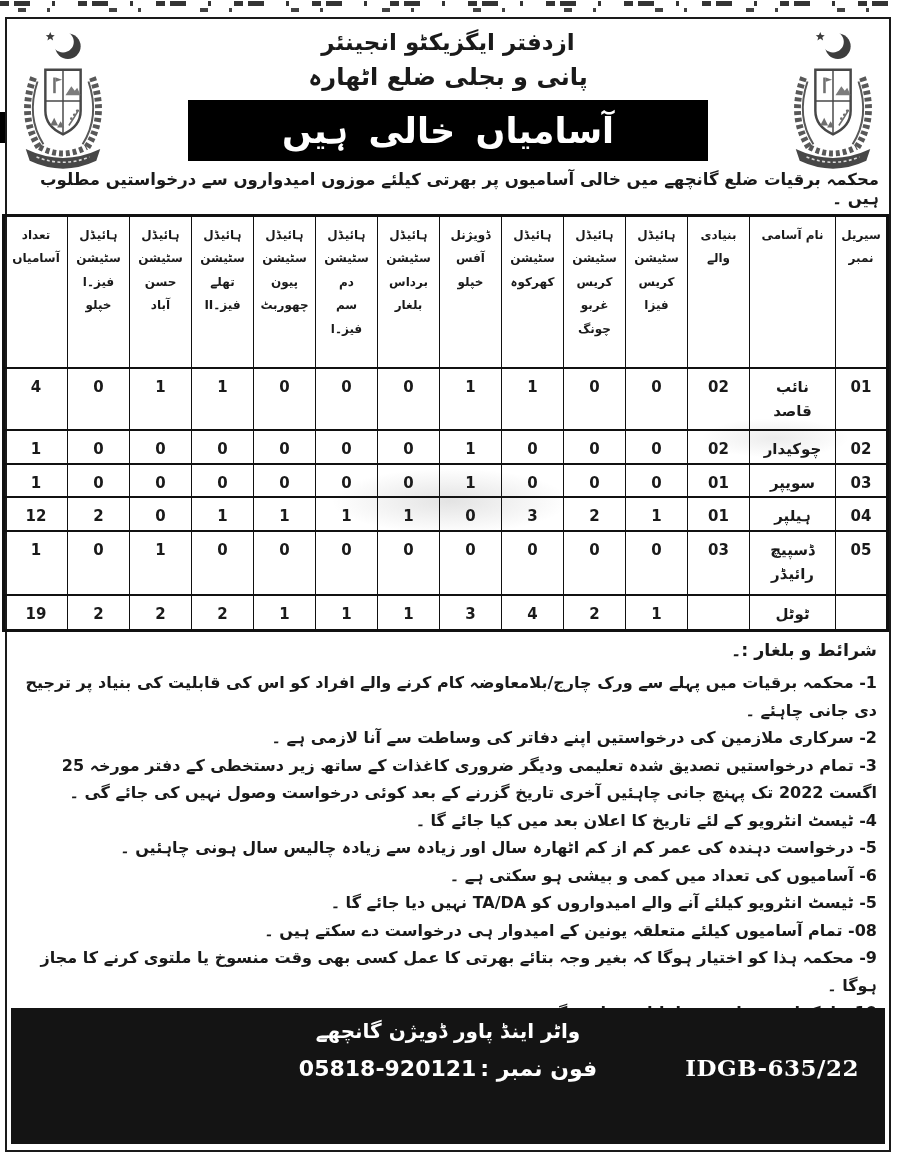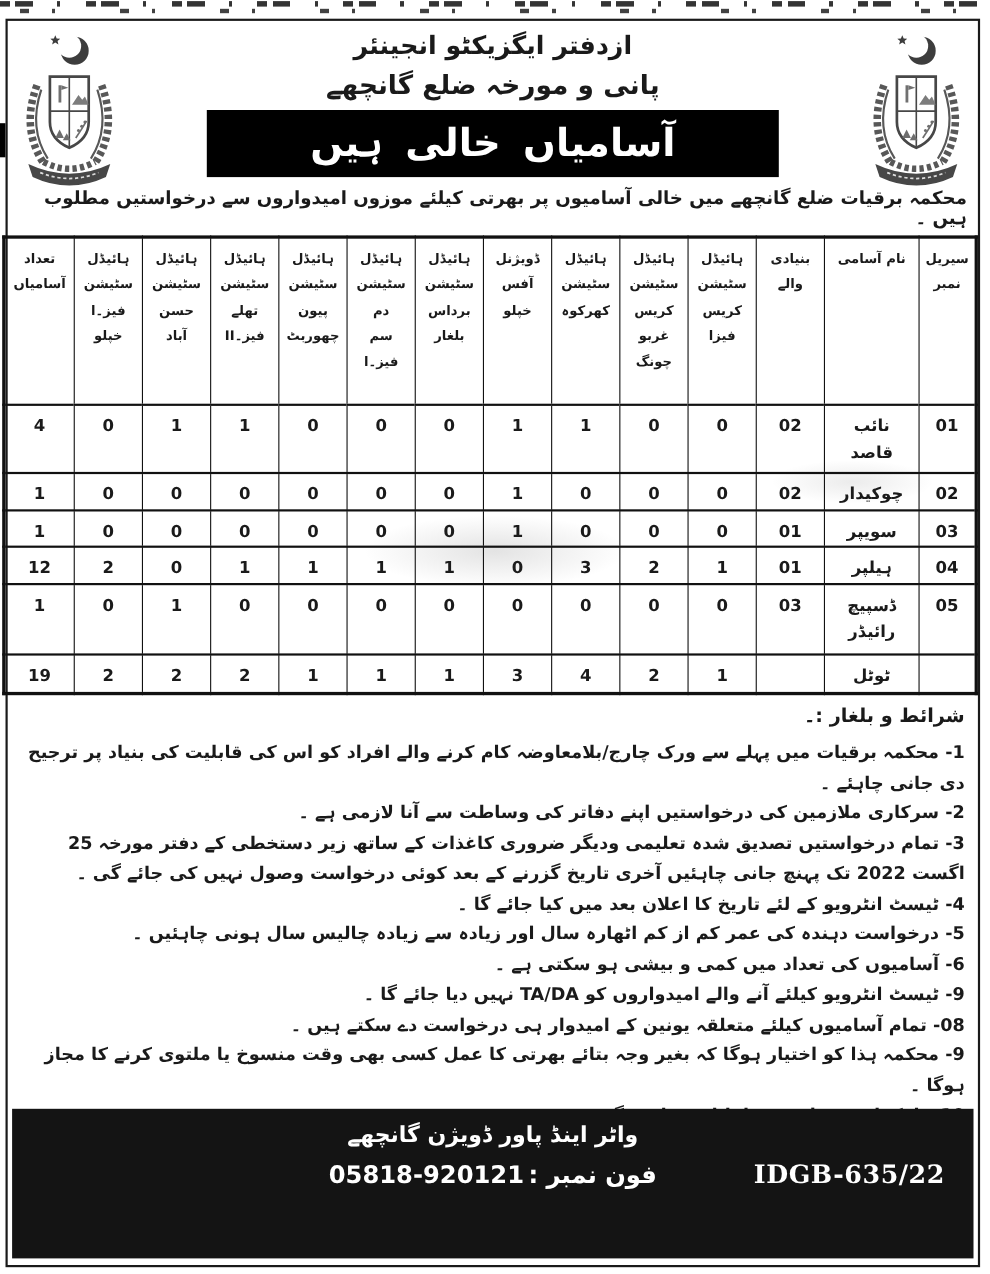--- a/index.html
+++ b/index.html
@@ -140,21 +140,21 @@
 
     <svg class="emblem emblem-left">
         <use href="#emblem"></use>
       </svg>
     <svg class="emblem emblem-right">
         <use href="#emblem"></use>
       </svg>
 
     <div class="hdr">
       <div class="hdr-line1">ازدفتر ایگزیکٹو انجینئر</div>
-      <div class="hdr-line2">پانی و مورخہ ضلع گانچھے</div>
+      <div class="hdr-line2">پانی و بجلی ضلع اٹھارہ</div>
       <div class="banner">آسامیاں خالی ہیں</div>
     </div>
 
     <div class="intro">محکمہ برقیات ضلع گانچھے میں خالی آسامیوں پر بھرتی کیلئے موزوں امیدواروں سے درخواستیں مطلوب ہیں ۔</div>
 
     <table class="vtable">
       <colgroup id="vt-cols">
           <col class="c-serial">
           <col class="c-post">
           <col class="c-scale">
@@ -290,21 +290,21 @@
 
     <div class="terms">
       <div class="terms-heading">شرائط و بلغار :۔</div>
       <div id="terms-list">
           <div class="term-line">1- محکمہ برقیات میں پہلے سے ورک چارج/بلامعاوضہ کام کرنے والے افراد کو اس کی قابلیت کی بنیاد پر ترجیح دی جانی چاہئے ۔</div>
           <div class="term-line">2- سرکاری ملازمین کی درخواستیں اپنے دفاتر کی وساطت سے آنا لازمی ہے ۔</div>
           <div class="term-line">3- تمام درخواستیں تصدیق شدہ تعلیمی ودیگر ضروری کاغذات کے ساتھ زیر دستخطی کے دفتر مورخہ 25 اگست 2022 تک پہنچ جانی چاہئیں آخری تاریخ گزرنے کے بعد کوئی درخواست وصول نہیں کی جائے گی ۔</div>
           <div class="term-line">4- ٹیسٹ انٹرویو کے لئے تاریخ کا اعلان بعد میں کیا جائے گا ۔</div>
           <div class="term-line">5- درخواست دہندہ کی عمر کم از کم اٹھارہ سال اور زیادہ سے زیادہ چالیس سال ہونی چاہئیں ۔</div>
           <div class="term-line">6- آسامیوں کی تعداد میں کمی و بیشی ہو سکتی ہے ۔</div>
-          <div class="term-line">9- ٹیسٹ انٹرویو کیلئے آنے والے امیدواروں کو TA/DA نہیں دیا جائے گا ۔</div>
+          <div class="term-line">5- ٹیسٹ انٹرویو کیلئے آنے والے امیدواروں کو TA/DA نہیں دیا جائے گا ۔</div>
           <div class="term-line">08- تمام آسامیوں کیلئے متعلقہ یونین کے امیدوار ہی درخواست دے سکتے ہیں ۔</div>
           <div class="term-line">9- محکمہ ہذا کو اختیار ہوگا کہ بغیر وجہ بتائے بھرتی کا عمل کسی بھی وقت منسوخ یا ملتوی کرنے کا مجاز ہوگا ۔</div>
           <div class="term-line">10- نامکمل درخواستیں ناقابل قبول ہوگی ۔</div>
         </div>
     </div>
 
     <div class="footer">
       <div class="f-line2">واٹر اینڈ پاور ڈویژن گانچھے</div>
       <div class="f-bottom">
         <span class="f-phone"><span>فون نمبر :</span><span class="num" dir="ltr">05818-920121</span></span>

